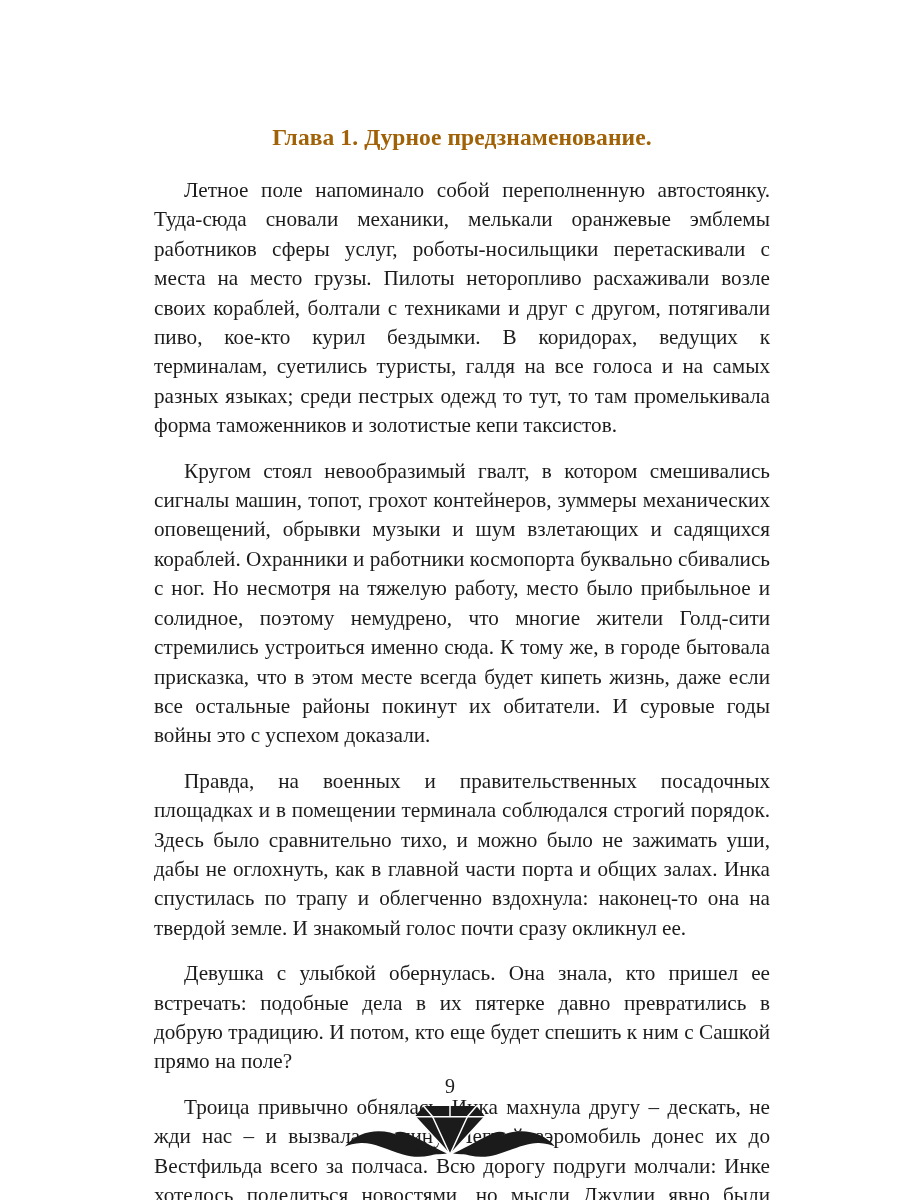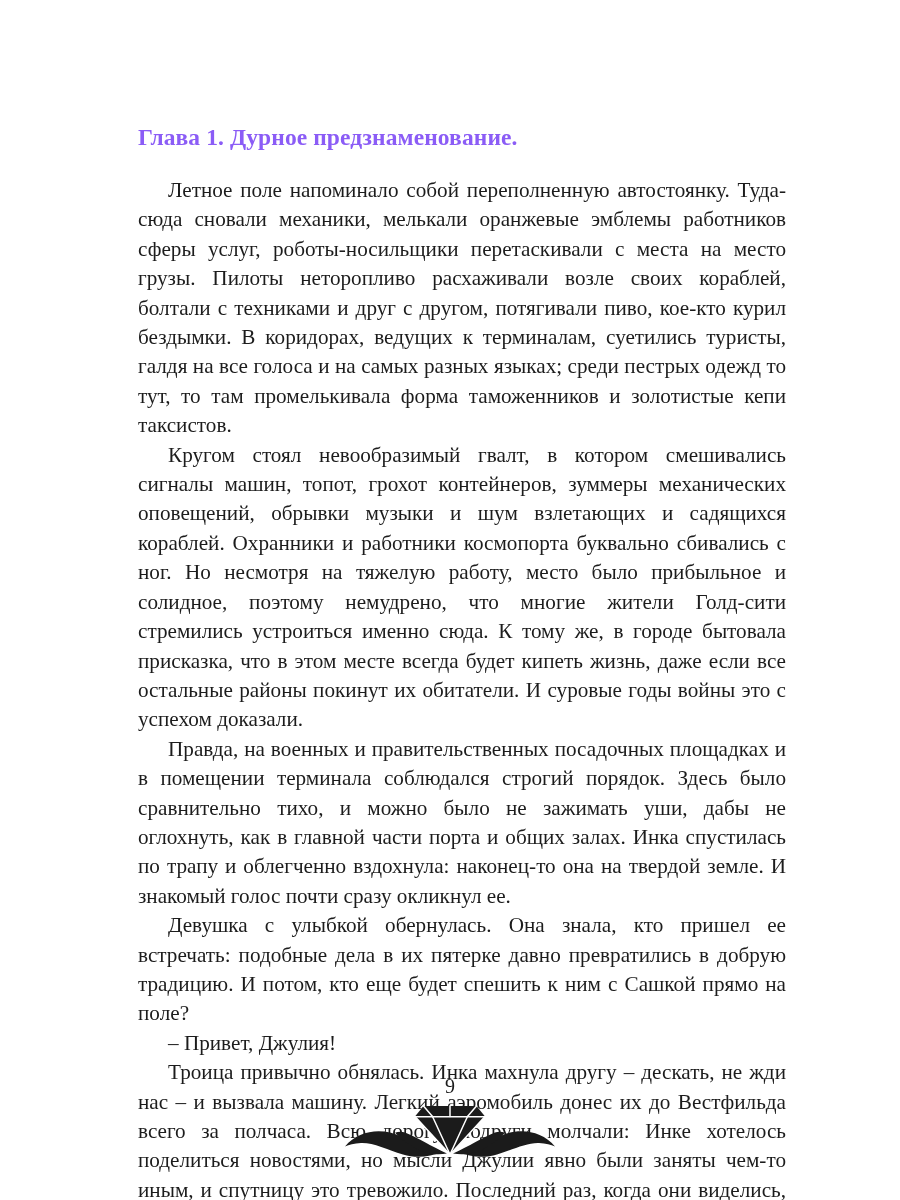--- a/index.html
+++ b/index.html
@@ -32,38 +32,38 @@
     left: 138px;
     top: 122px;
     width: 648px;
   }
 
   .chapter-title {
     font-family: "Liberation Serif", "DejaVu Serif", serif;
     font-weight: bold;
     font-size: 23.5px;
     line-height: 30px;
-    text-align: left;
+    text-align: center;
     letter-spacing: 0.1px;
     margin: 0 0 24px 0;
-    color: #8b5cf6;
+    color: #a16207;
     white-space: nowrap;
   }
 
   .body-copy {
     font-size: 21.2px;
     line-height: 29.4px;
     text-align: justify;
     text-justify: inter-word;
     hyphens: manual;
     color: #1c1c1c;
   }
 
   .body-copy p {
-    margin: 0;
+    margin: 16px;
     text-indent: 30px;
   }
 
   .body-copy p.dialogue {
     text-indent: 30px;
   }
 
   .page-number {
     position: absolute;
     left: 0;
@@ -97,21 +97,20 @@
 
   <div class="text-block">
 
     <h1 class="chapter-title">Глава 1. Дурное предзнаменование.</h1>
 
     <div class="body-copy">
       <p>Летное поле напоминало собой переполненную автостоянку. Туда-сюда сновали механики, мелькали оранжевые эмблемы работников сферы услуг, роботы-носильщики перетаскивали с места на место грузы. Пилоты неторопливо расхаживали возле своих кораблей, болтали с техниками и друг с другом, потягивали пиво, кое-кто курил бездымки. В коридорах, ведущих к терминалам, суетились туристы, галдя на все голоса и на самых разных языках; среди пестрых одежд то тут, то там промелькивала форма таможенников и золотистые кепи таксистов.</p>
       <p>Кругом стоял невообразимый гвалт, в котором смешивались сигналы машин, топот, грохот контейнеров, зуммеры механических оповещений, обрывки музыки и шум взлетающих и садящихся кораблей. Охранники и работники космопорта буквально сбивались с ног. Но несмотря на тяжелую работу, место было прибыльное и солидное, поэтому немудрено, что многие жители Голд-сити стремились устроиться именно сюда. К тому же, в городе бытовала присказка, что в этом месте всегда будет кипеть жизнь, даже если все остальные районы покинут их обитатели. И суровые годы войны это с успехом доказали.</p>
       <p>Правда, на военных и правительственных посадочных площадках и в помещении терминала соблюдался строгий порядок. Здесь было сравнительно тихо, и можно было не зажимать уши, дабы не оглохнуть, как в главной части порта и общих залах. Инка спустилась по трапу и облегченно вздохнула: наконец-то она на твердой земле. И знакомый голос почти сразу окликнул ее.</p>
       <p>Девушка с улыбкой обернулась. Она знала, кто пришел ее встречать: подобные дела в их пятерке давно превратились в добрую традицию. И потом, кто еще будет спешить к ним с Сашкой прямо на поле?</p>
-      <p class="dialogue">– Привет, Джулия!</p>
       <p>Троица привычно обнялась. Инка махнула другу – дескать, не жди нас – и вызвала машину. Легкий аэромобиль донес их до Вестфильда всего за полчаса. Всю дорогу подруги молчали: Инке хотелось поделиться новостями, но мысли Джулии явно были заняты чем-то иным, и спутницу это тревожило. Последний раз, когда они виделись, у той был цветущий вид, а сейчас она скорее на-</p>
     </div>
 
   </div>
 
   <div class="page-number">9</div>
 
   <div class="ornament">
     <svg viewBox="0 0 214 62" xmlns="http://www.w3.org/2000/svg" aria-hidden="true">
       <g fill="#1b1b1b">

